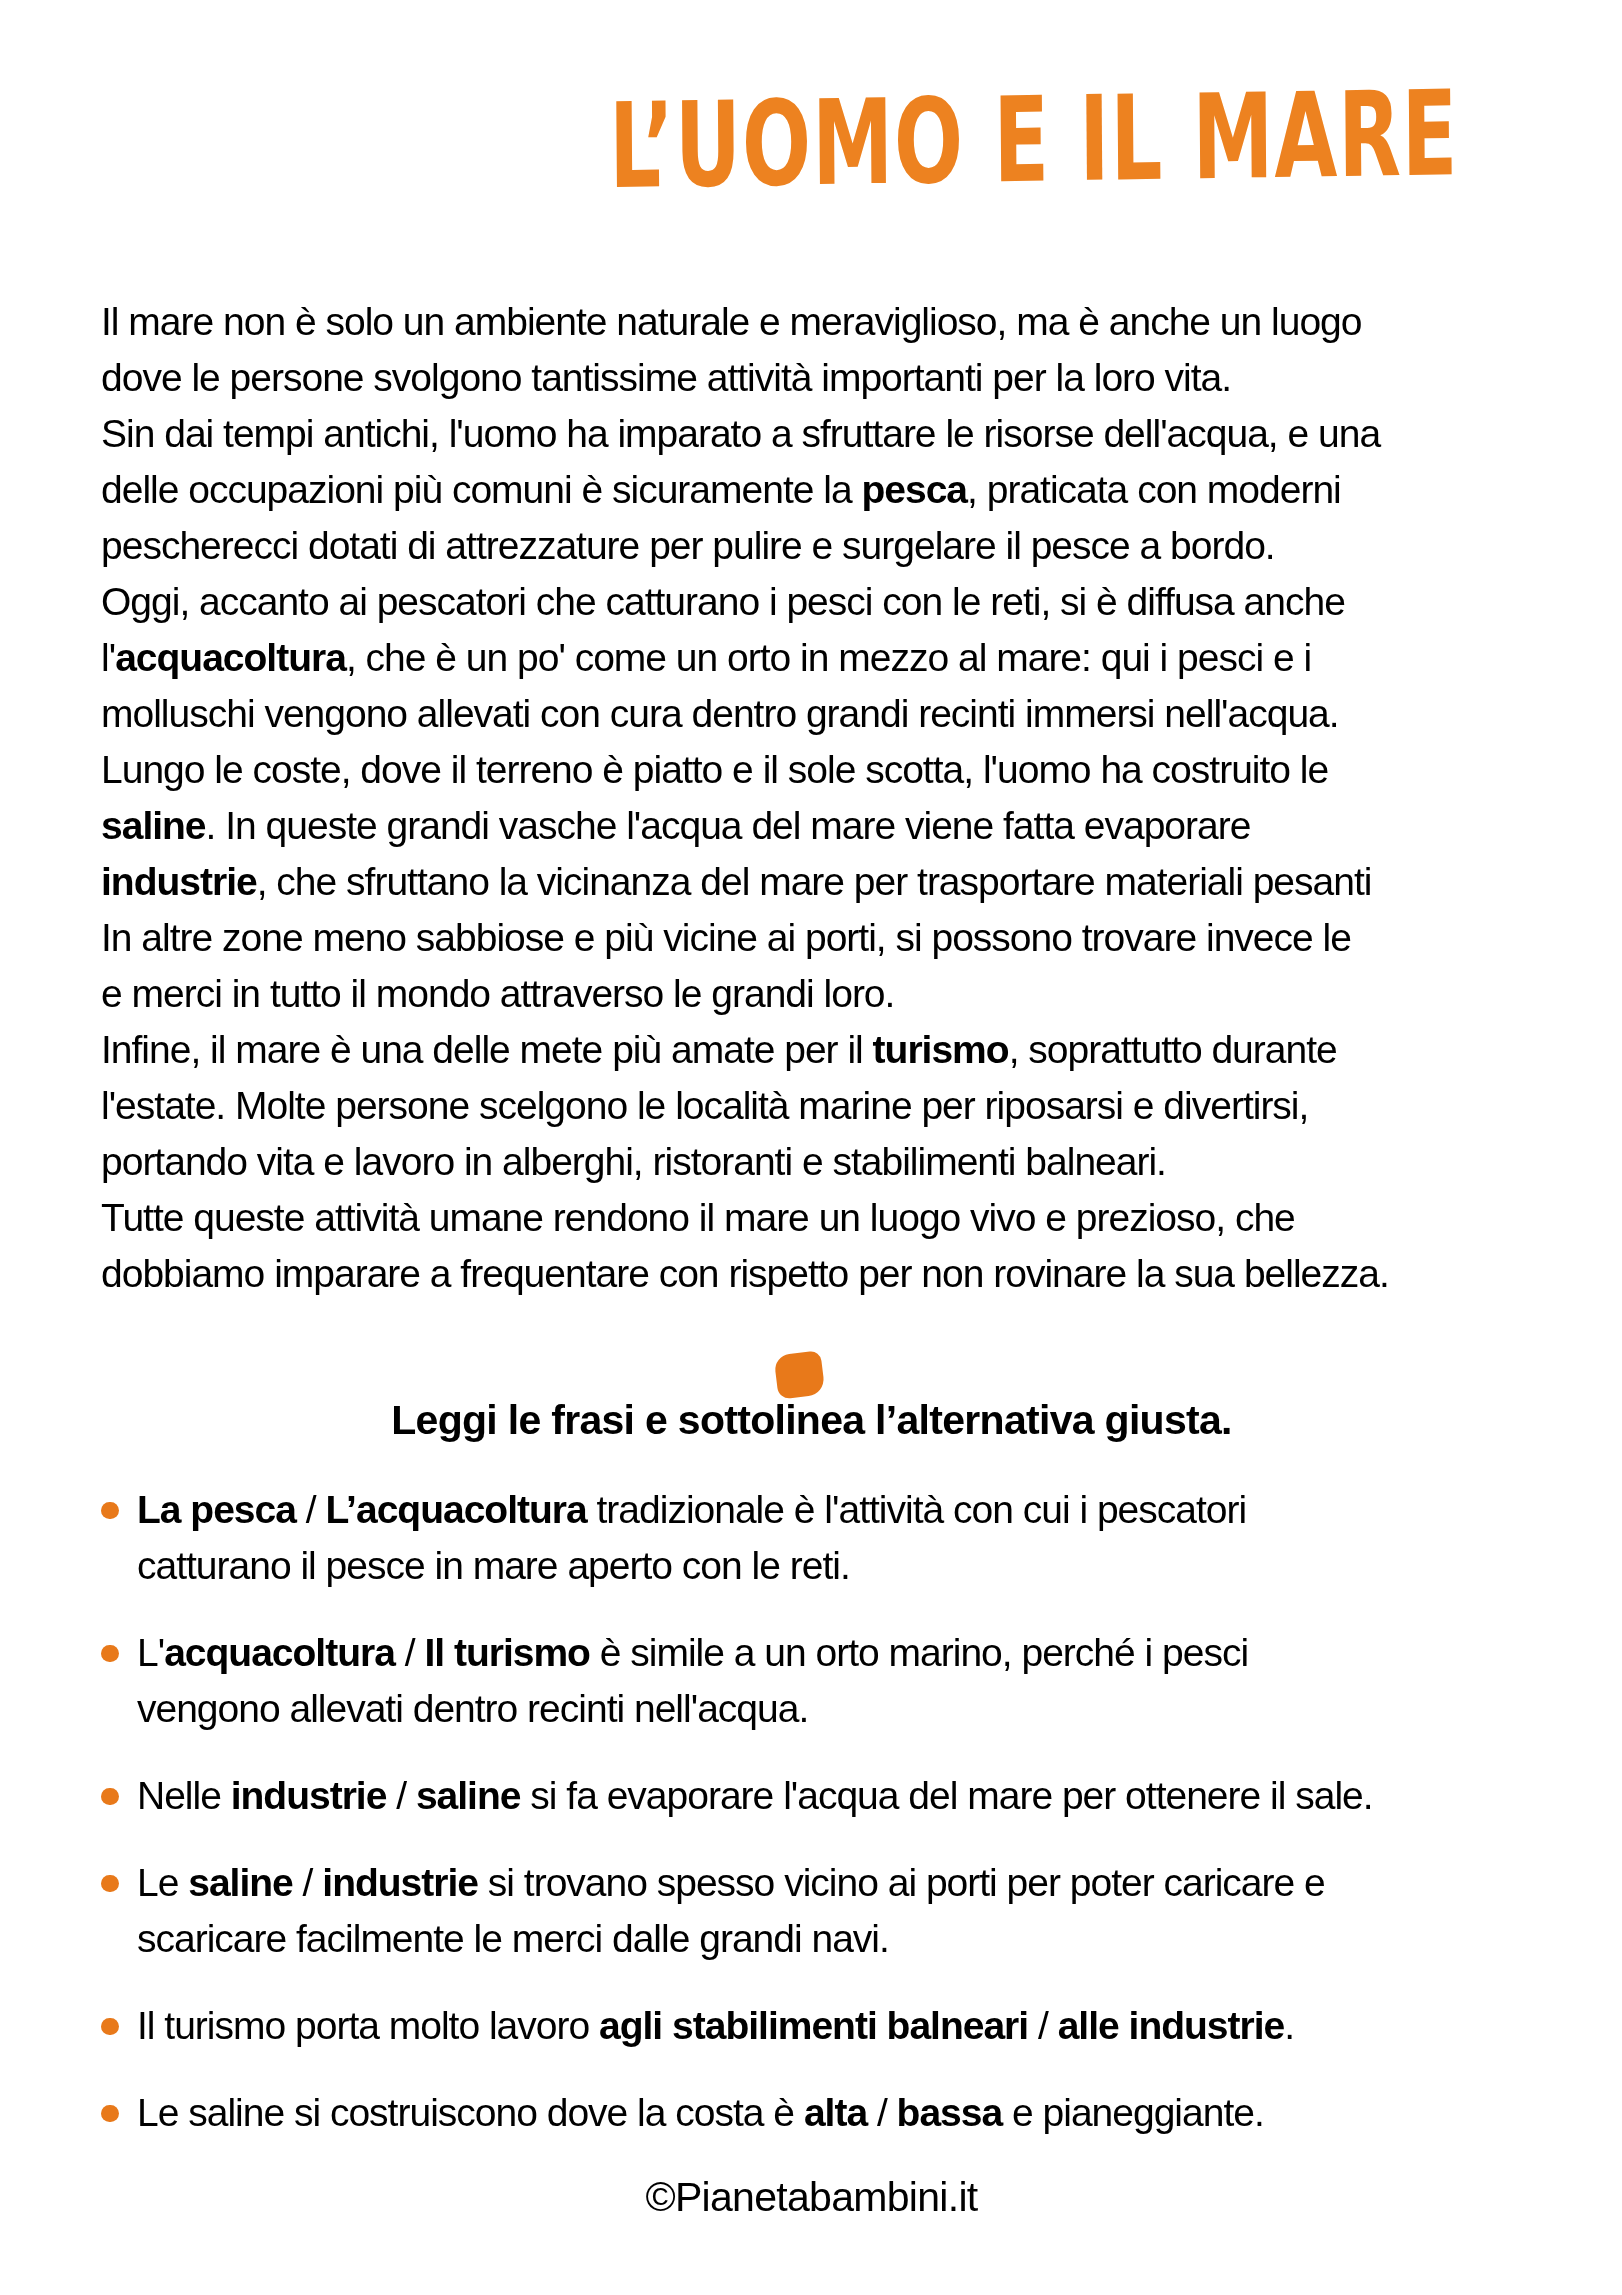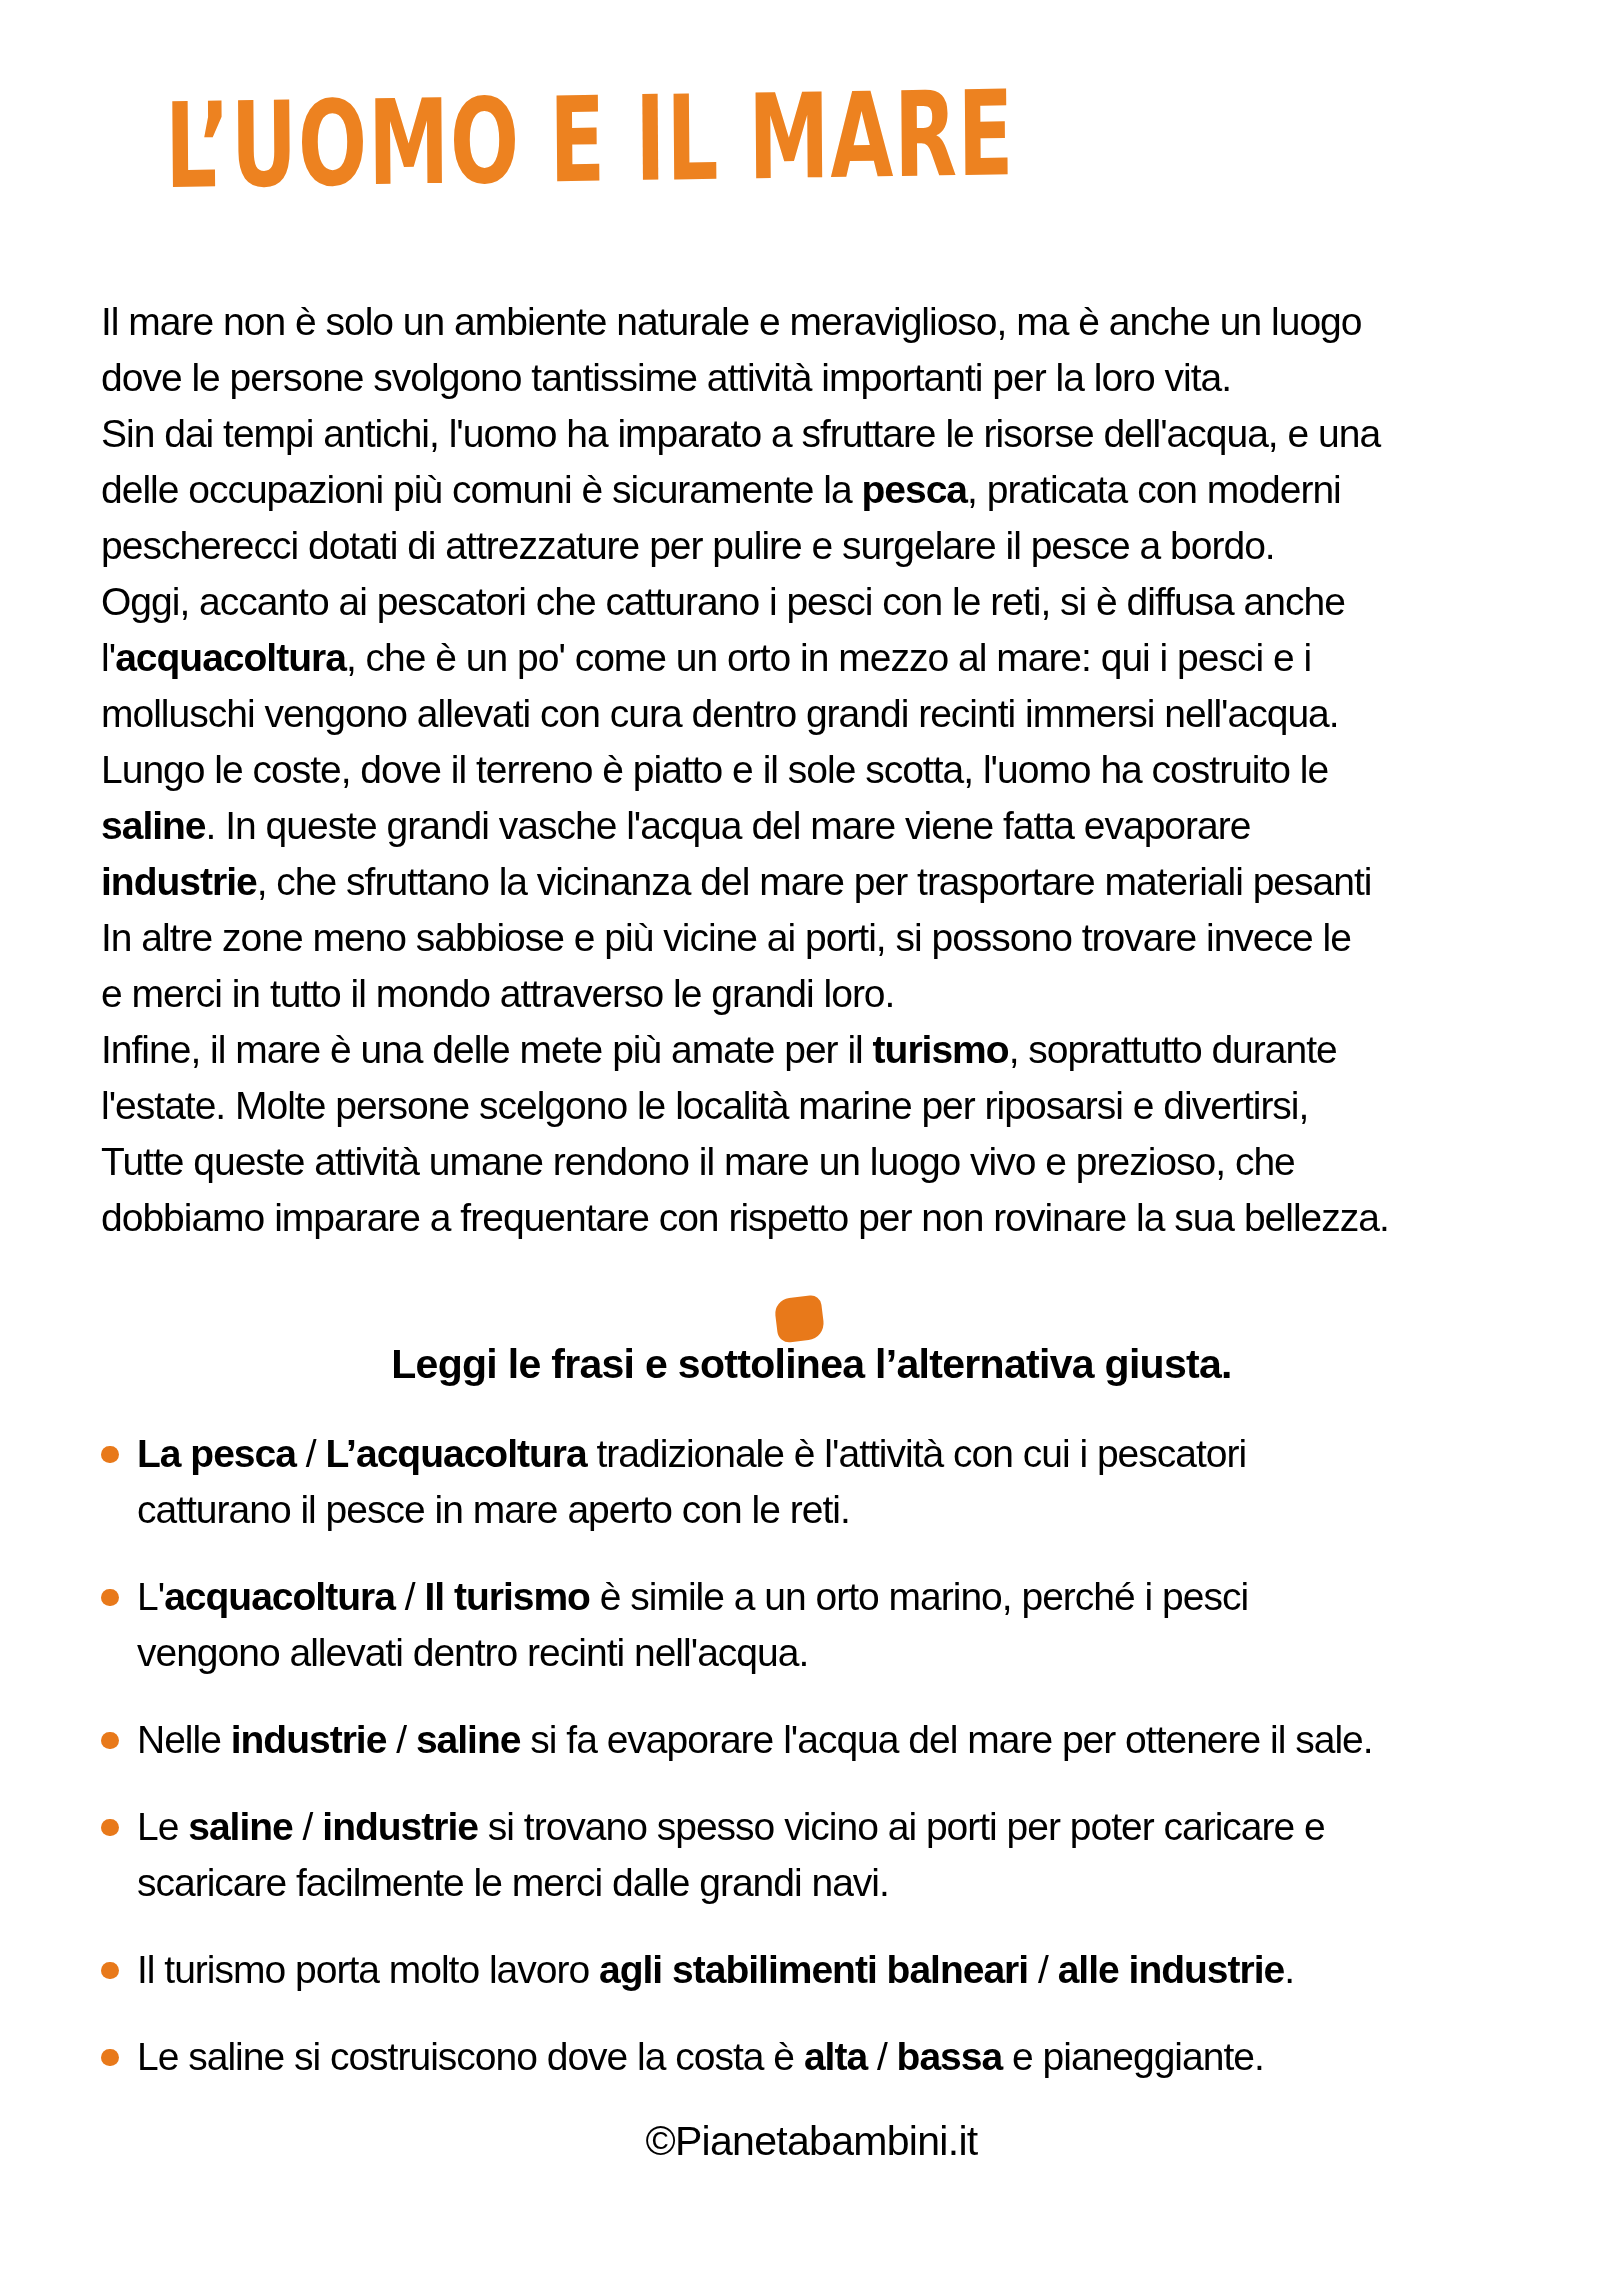--- a/index.html
+++ b/index.html
@@ -12,21 +12,21 @@
   body{
     width:1623px;height:2295px;
     font-family:"Liberation Sans", sans-serif;
     color:var(--ink);
     overflow:hidden;
     position:relative;
   }
   .page{width:1623px;height:2295px;background:#ffffff;overflow:hidden;}
 
   
-  .title-wrap{margin-top:84px;text-align:left;line-height:1;}
+  .title-wrap{margin-top:84px;text-align:right;line-height:1;padding-left:24px;}
   .title{
     display:inline-block;
     font-family:"DejaVu Sans", sans-serif;
     font-weight:bold;
     font-size:113px;
     line-height:1;
     color:var(--title-color);
     transform:scale(0.72,1.04) rotate(-0.6deg);
     transform-origin:center;
     letter-spacing:1.3px;
@@ -113,20 +113,21 @@
         <div class="tline"><span>Oggi, accanto ai pescatori che catturano i pesci con le reti, si è diffusa anche</span></div>
         <div class="tline"><span>l'</span><span class="b">acquacoltura</span><span>, che è un po' come un orto in mezzo al mare: qui i pesci e i</span></div>
         <div class="tline"><span>molluschi vengono allevati con cura dentro grandi recinti immersi nell'acqua.</span></div>
         <div class="tline"><span>Lungo le coste, dove il terreno è piatto e il sole scotta, l'uomo ha costruito le</span></div>
         <div class="tline"><span class="b">saline</span><span>. In queste grandi vasche l'acqua del mare viene fatta evaporare</span></div>
         <div class="tline"><span class="b">industrie</span><span>, che sfruttano la vicinanza del mare per trasportare materiali pesanti</span></div>
         <div class="tline"><span>In altre zone meno sabbiose e più vicine ai porti, si possono trovare invece le</span></div>
         <div class="tline"><span>e merci in tutto il mondo attraverso le grandi loro.</span></div>
         <div class="tline"><span>Infine, il mare è una delle mete più amate per il </span><span class="b">turismo</span><span>, soprattutto durante</span></div>
         <div class="tline"><span>l'estate. Molte persone scelgono le località marine per riposarsi e divertirsi,</span></div>
+        <div class="tline"><span>portando vita e lavoro in alberghi, ristoranti e stabilimenti balneari.</span></div>
         <div class="tline"><span>Tutte queste attività umane rendono il mare un luogo vivo e prezioso, che</span></div>
         <div class="tline"><span>dobbiamo imparare a frequentare con rispetto per non rovinare la sua bellezza.</span></div>
       </div>
 
     <div class="instruction">
       <span class="blob"></span>
       <span class="instr-text">Leggi le frasi e sottolinea l’alternativa giusta.</span>
     </div>
 
     <div class="list">

